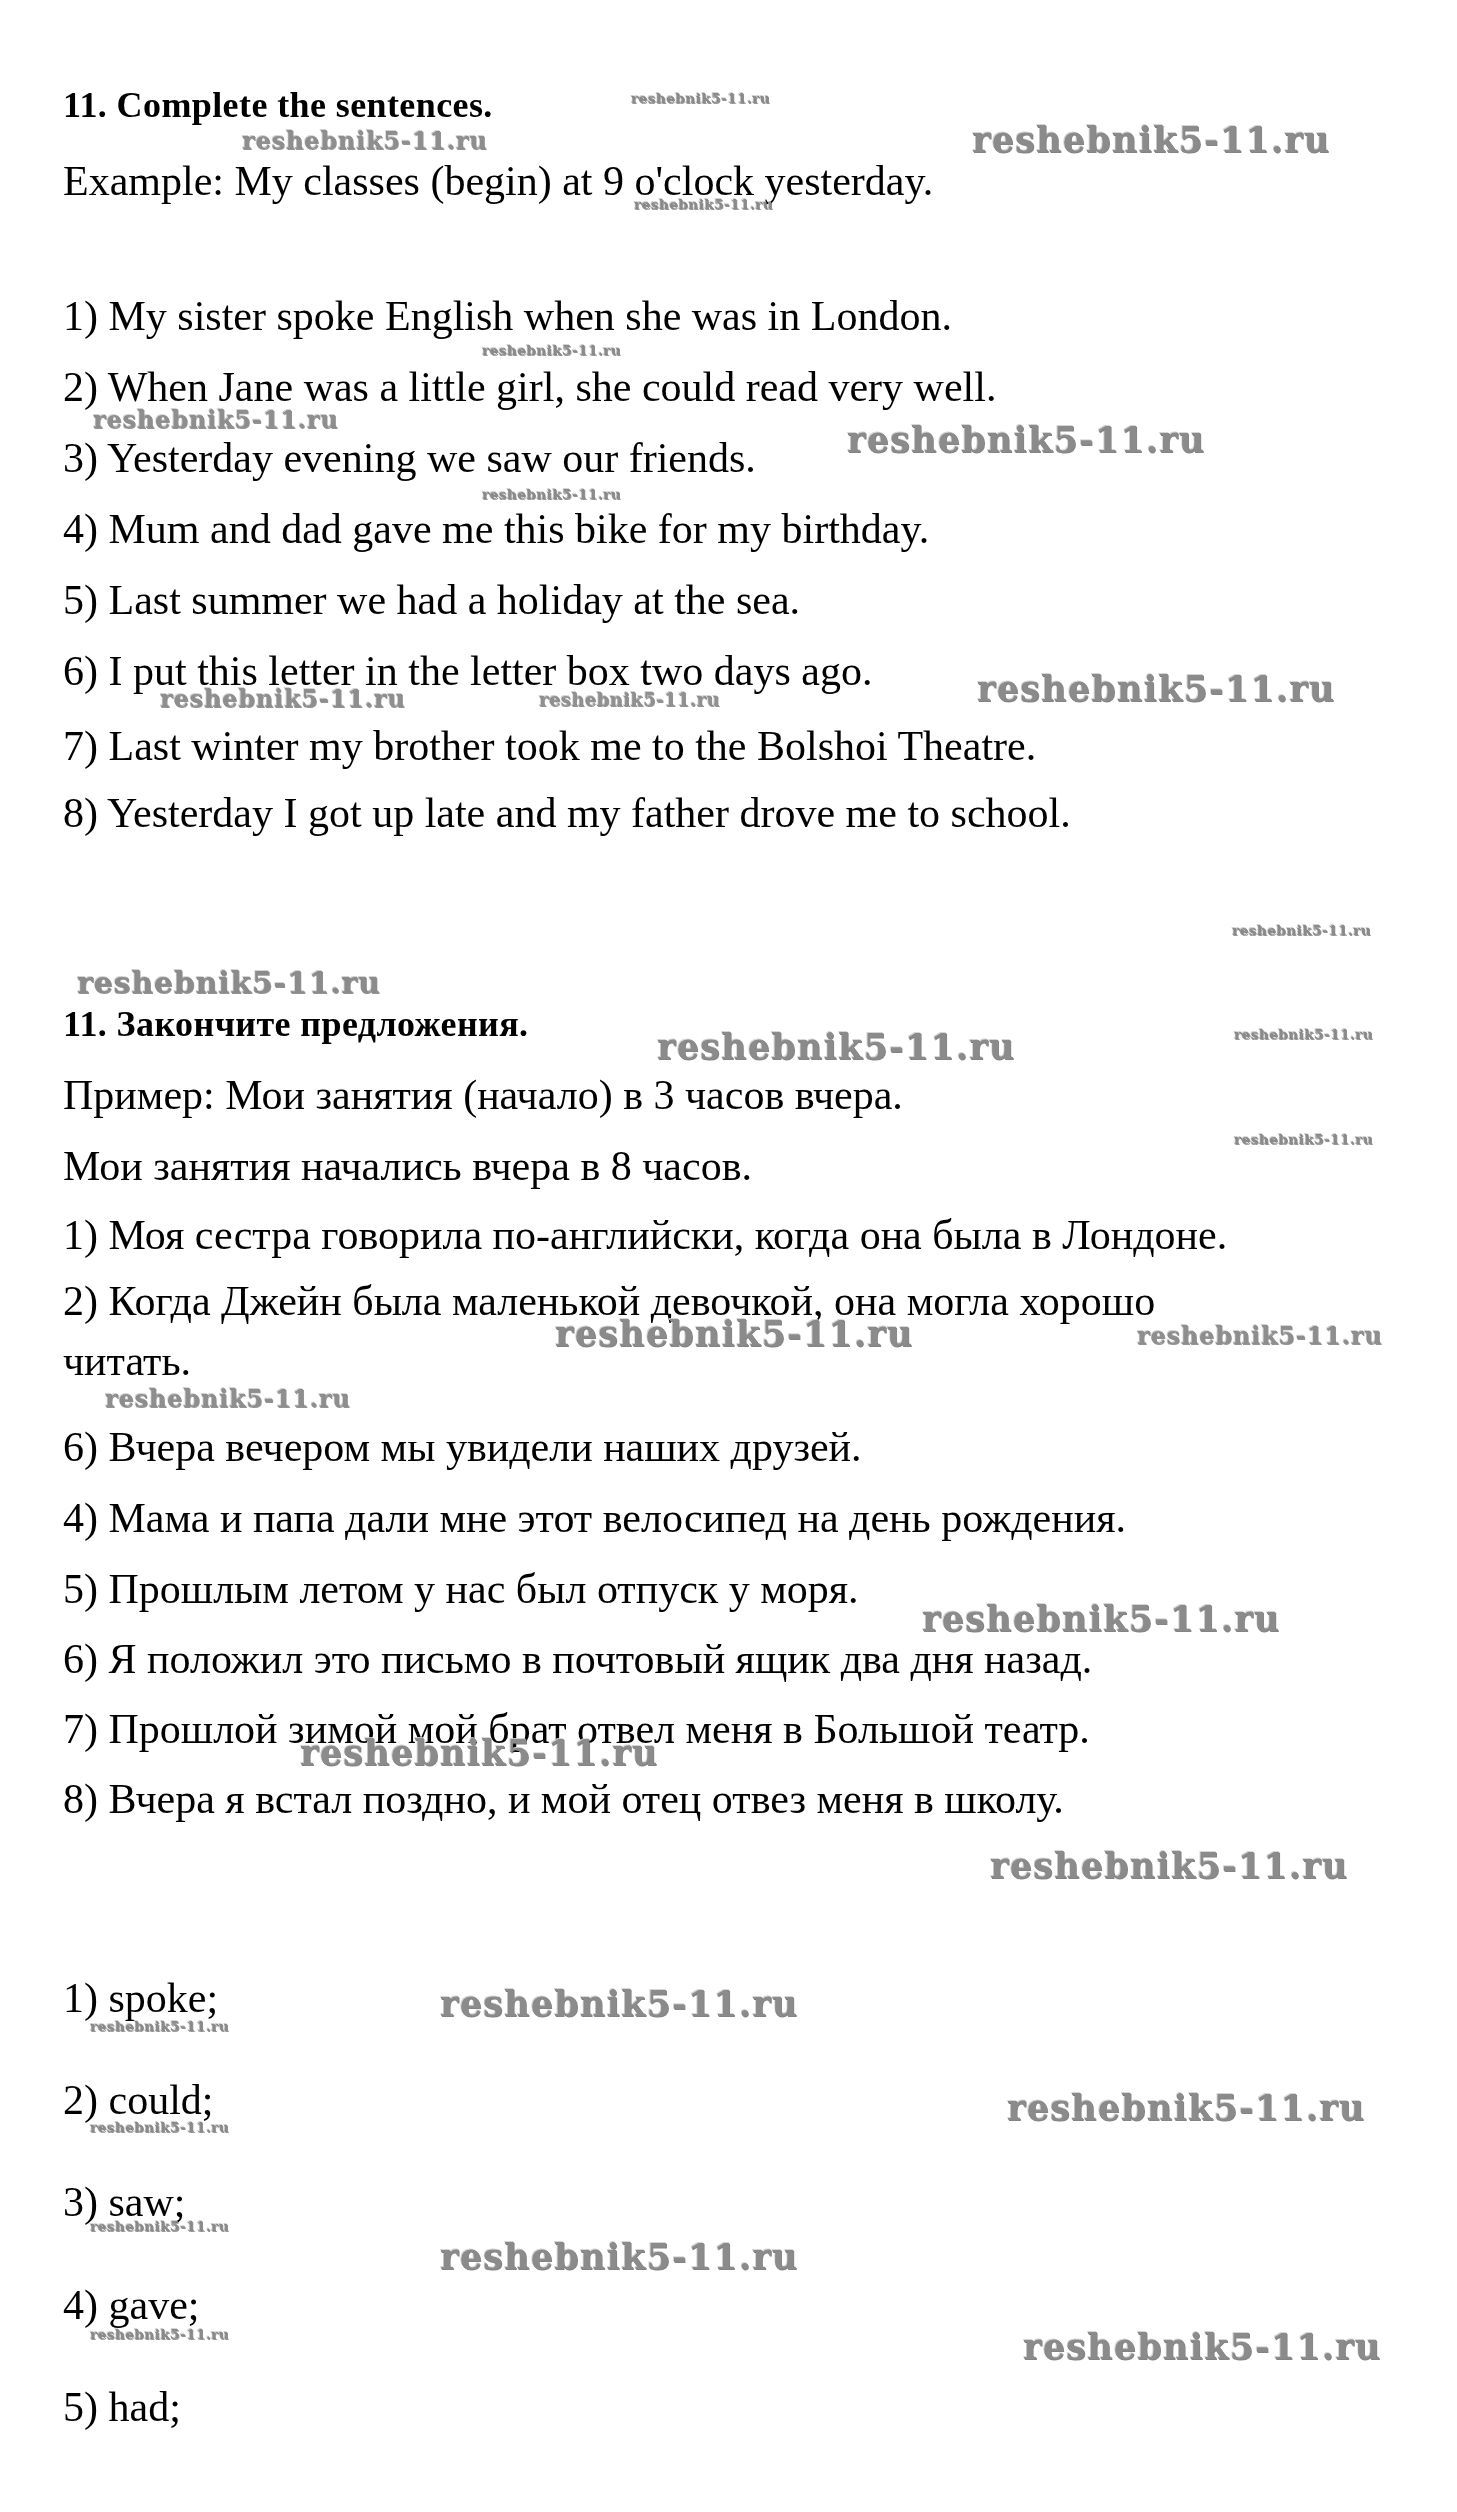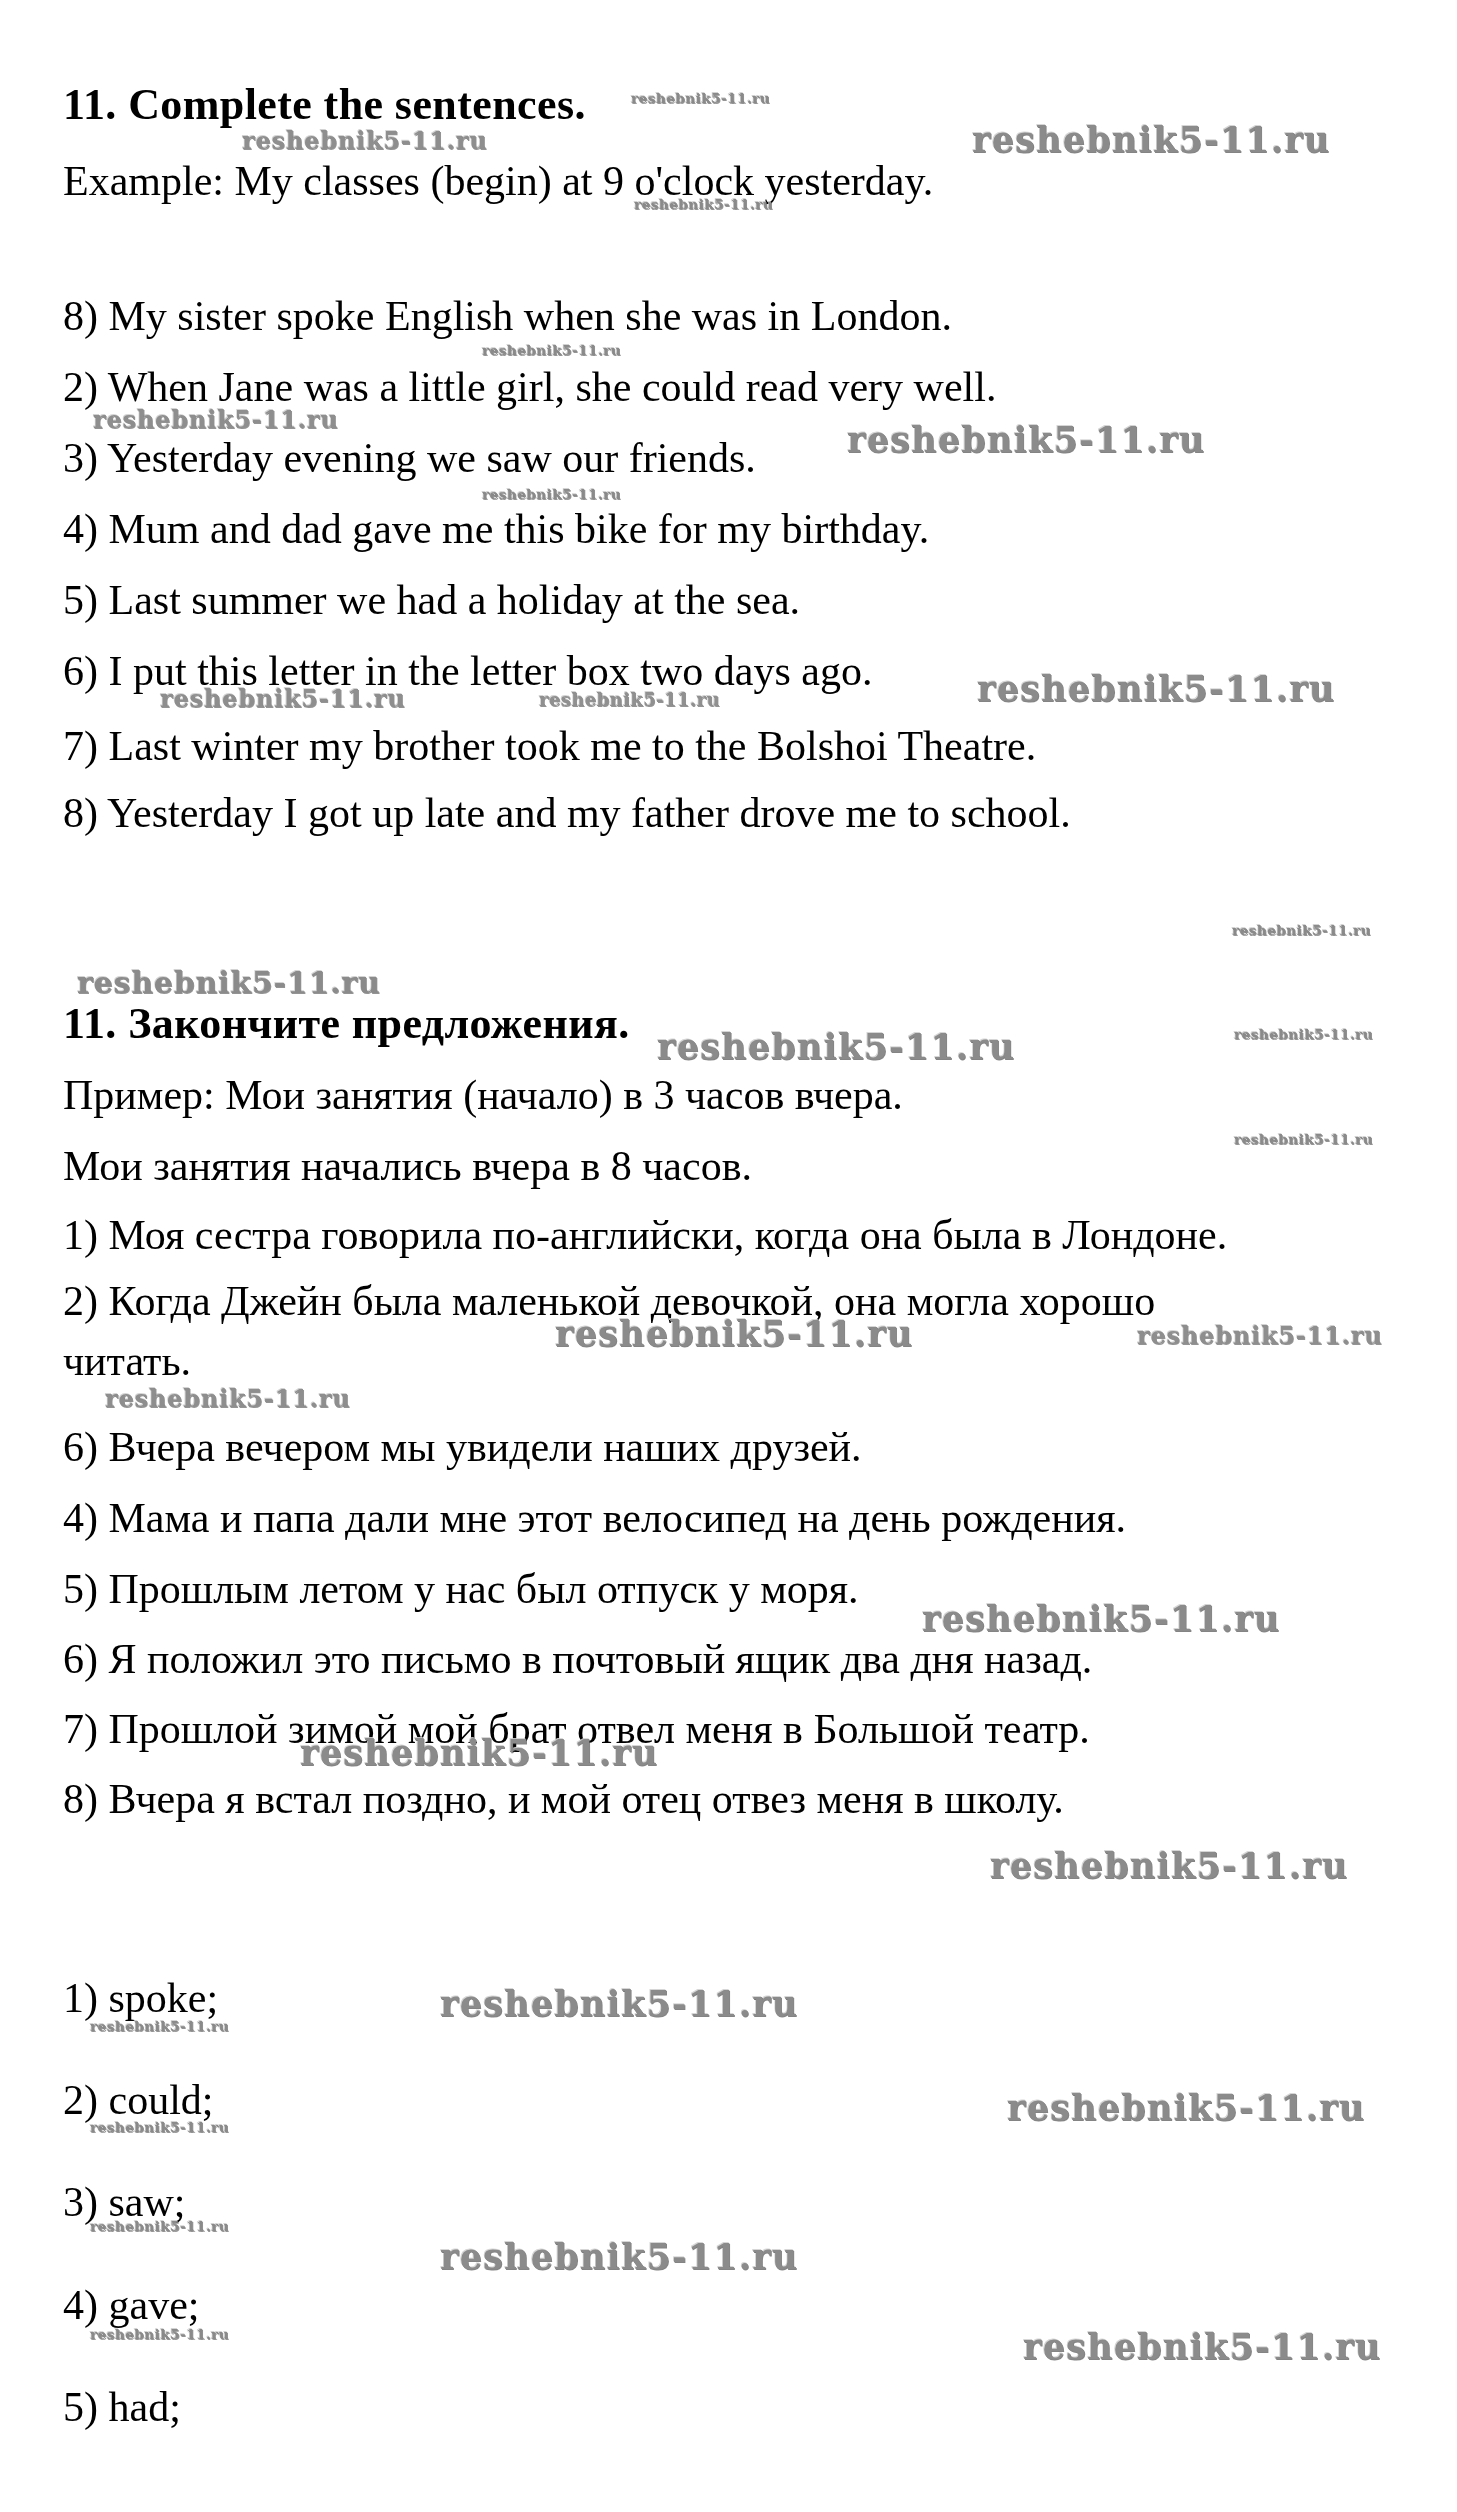--- a/index.html
+++ b/index.html
@@ -16,21 +16,21 @@
   .line {
     position: absolute;
     left: 63px;
     font-size: 42px;
     line-height: 48px;
     white-space: pre;
     color: #000000;
   }
   .heading {
     font-weight: bold;
-    font-size: 44px;
+    font-size: 36px;
     letter-spacing: 0.4px;
     text-align: center;
   }
   .wrap2 {
     white-space: pre-line;
     line-height: 60px;
     margin-top: -11.3px;
   }
   
   .wm {
@@ -49,21 +49,21 @@
   .wm-lg { font-size: 35px; letter-spacing: 1.2px; color: #8b8b8b;
            text-shadow: 0.8px 0.8px 0 rgba(50,50,50,0.6), -0.8px -0.8px 0 rgba(210,210,210,0.9); }
 </style>
 </head>
 <body>
 
 <div class="page">
 
   <div class="line heading" style="top:81px">11. Complete the sentences.</div>
   <div class="line" style="top:157px">Example: My classes (begin) at 9 o'clock yesterday.</div>
-  <div class="line" style="top:292px">8) My sister spoke English when she was in London.</div>
+  <div class="line" style="top:292px">1) My sister spoke English when she was in London.</div>
   <div class="line" style="top:363px">2) When Jane was a little girl, she could read very well.</div>
   <div class="line" style="top:434px">3) Yesterday evening we saw our friends.</div>
   <div class="line" style="top:505px">4) Mum and dad gave me this bike for my birthday.</div>
   <div class="line" style="top:576px">5) Last summer we had a holiday at the sea.</div>
   <div class="line" style="top:647px">6) I put this letter in the letter box two days ago.</div>
   <div class="line" style="top:722px">7) Last winter my brother took me to the Bolshoi Theatre.</div>
   <div class="line" style="top:789px">8) Yesterday I got up late and my father drove me to school.</div>
 
   <div class="line heading" style="top:1000px">11. Закончите предложения.</div>
   <div class="line" style="top:1071px">Пример: Мои занятия (начало) в 3 часов вчера.</div>

